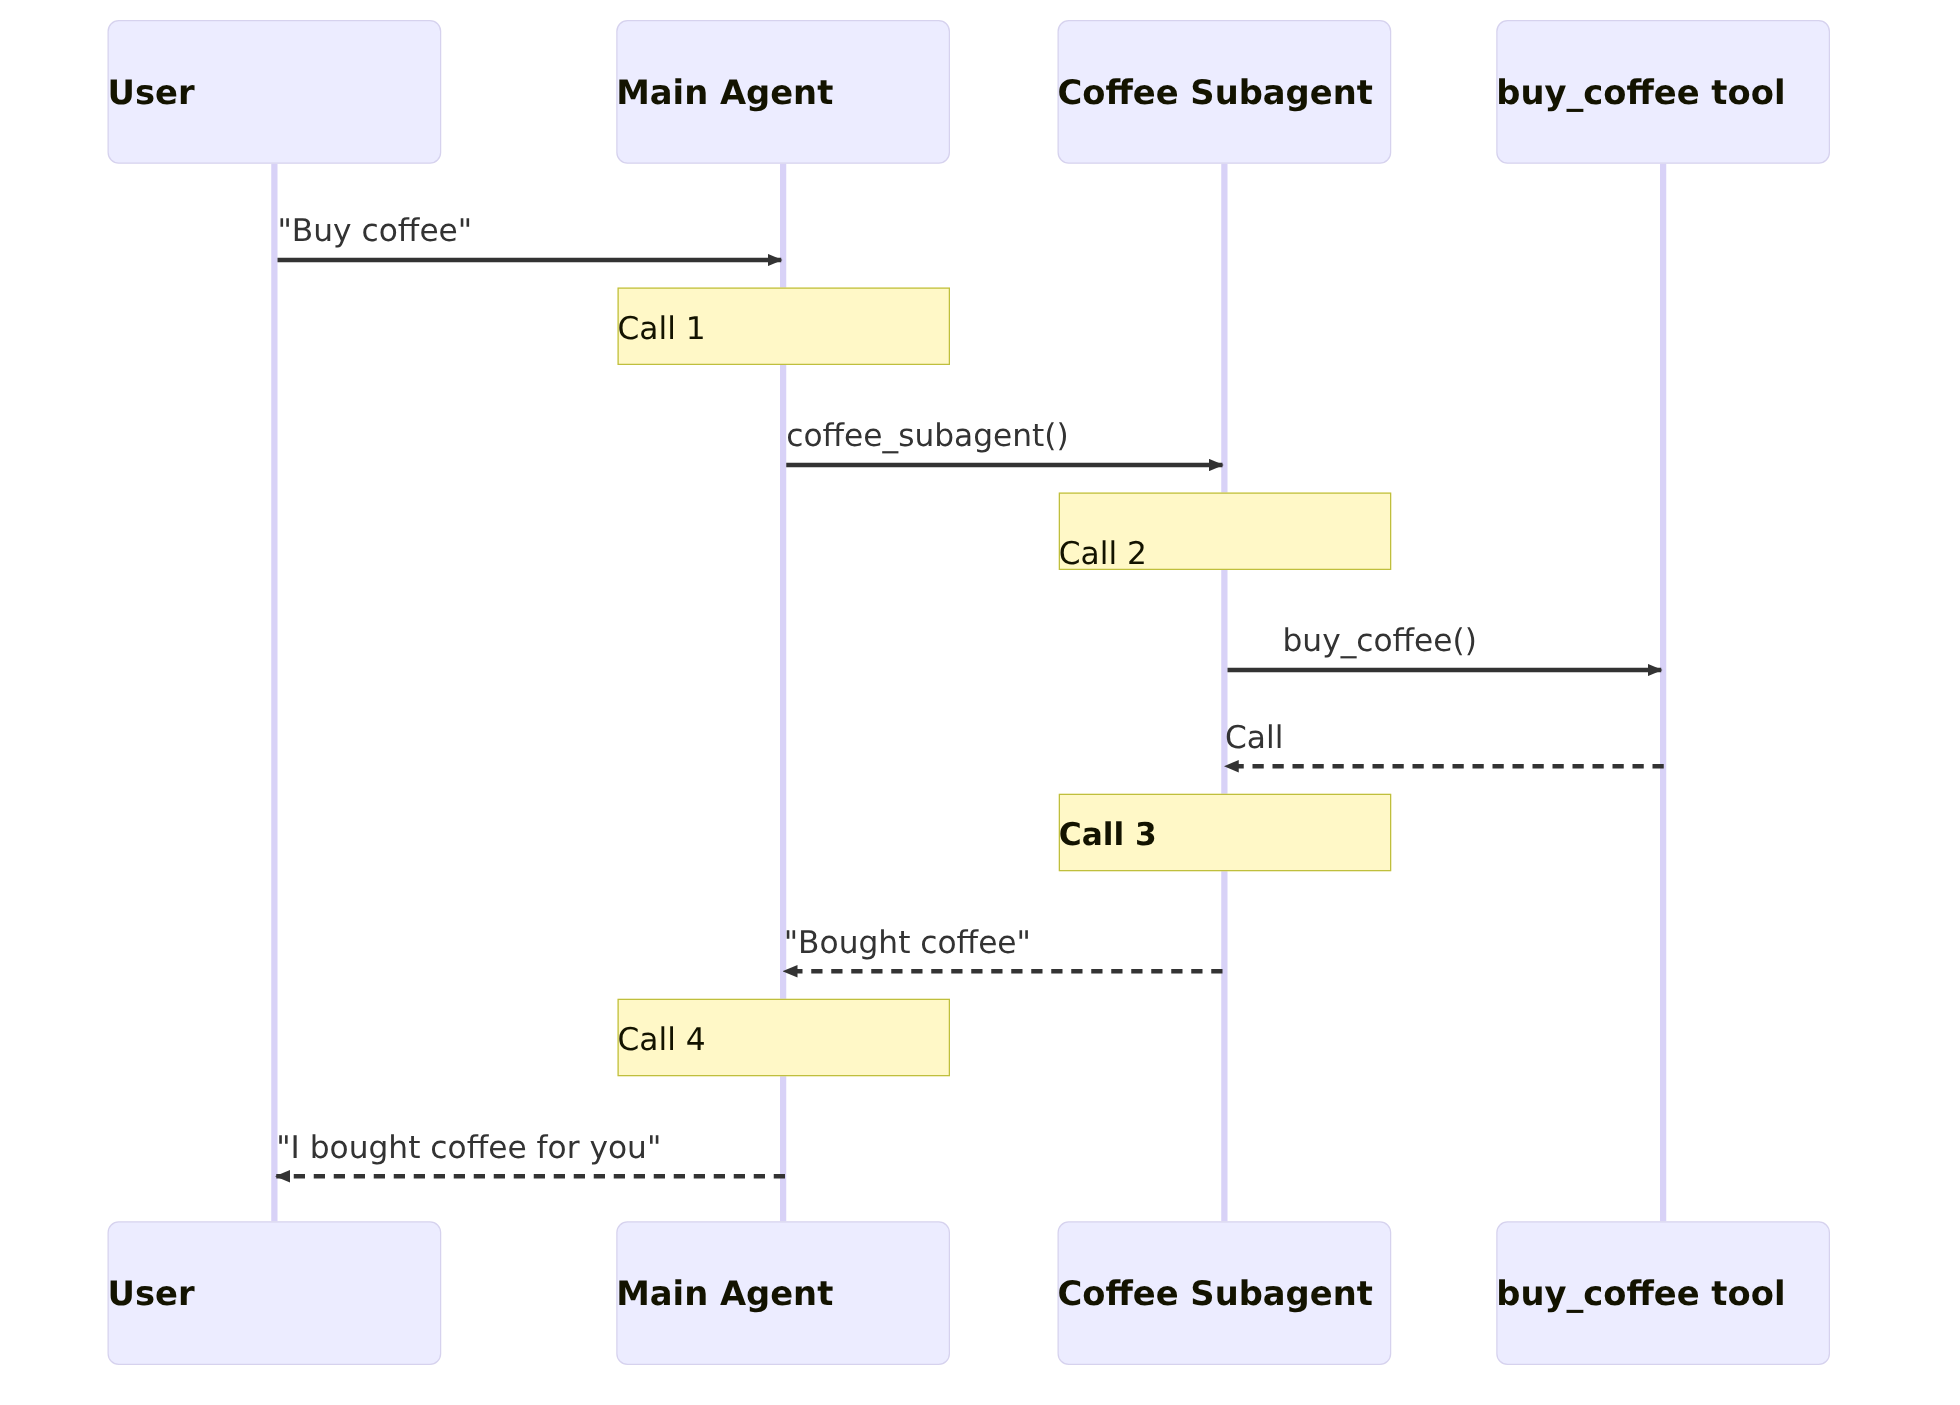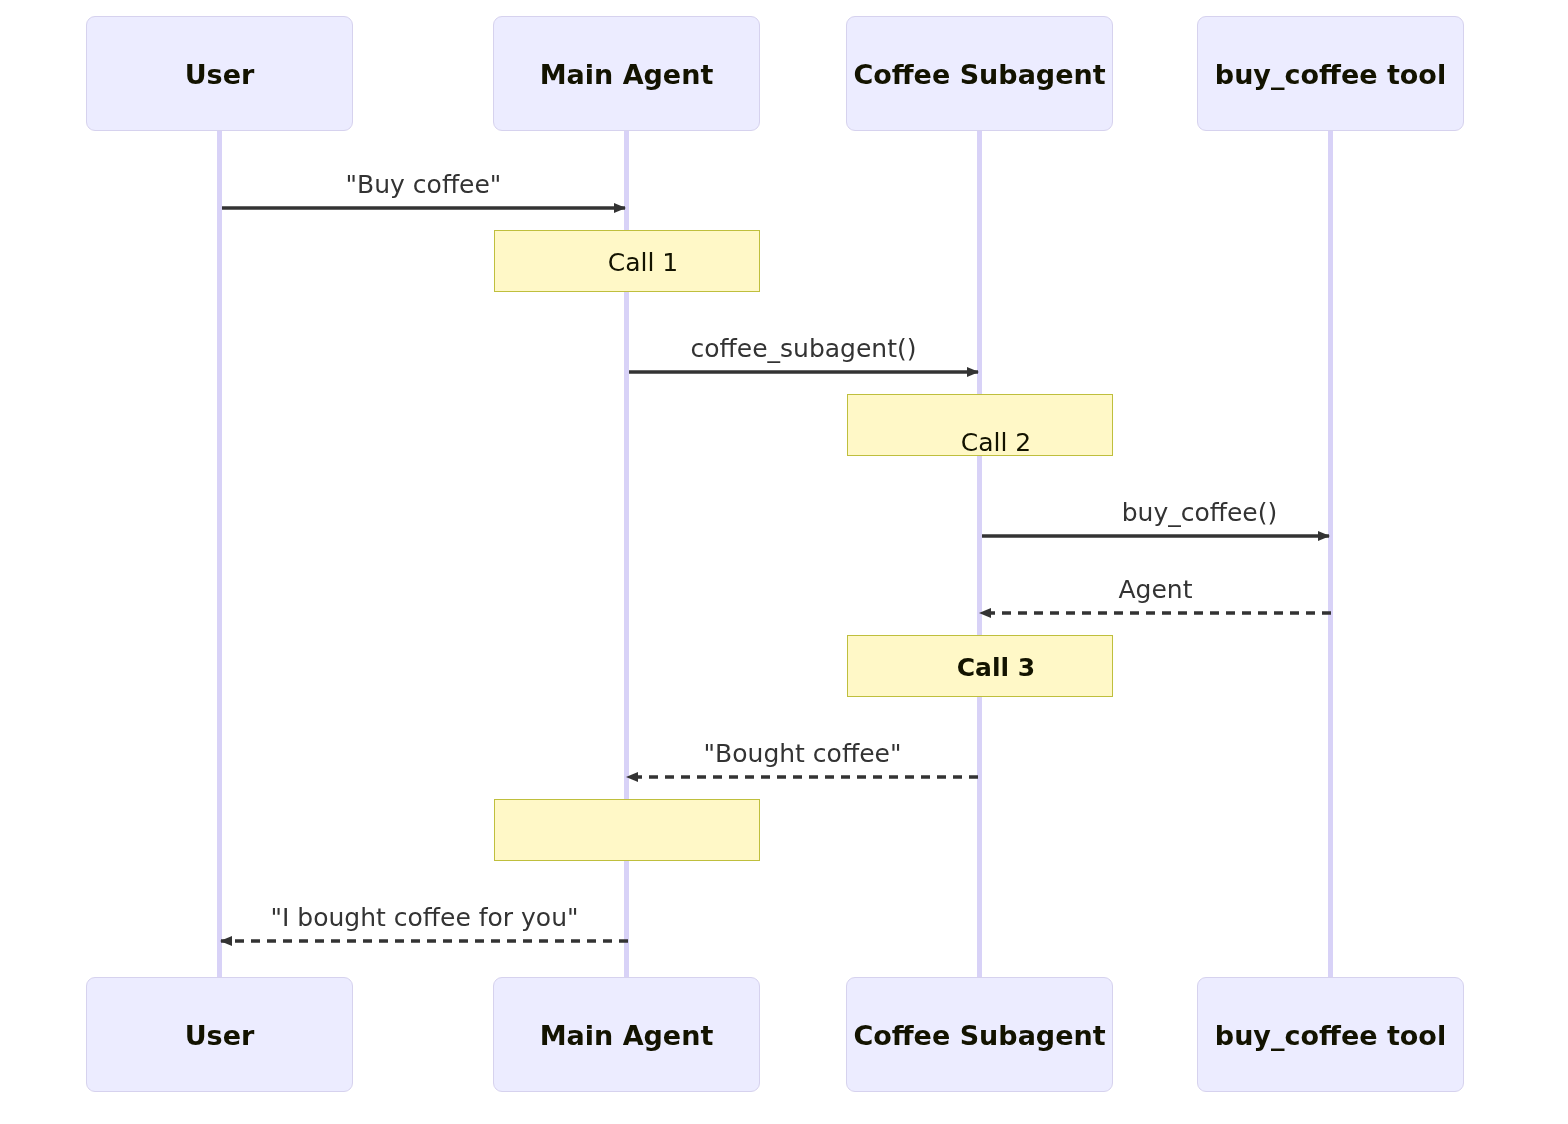--- a/index.html
+++ b/index.html
@@ -21,34 +21,33 @@
     position: absolute;
     left: 0;
     top: 0;
     width: 1568px;
     height: 1124px;
   }
   .participant-label,
   .note-label,
   .message-label {
     position: absolute;
-    text-align: center;
+    text-align: left;
     white-space: nowrap;
     pointer-events: none;
   }
   .participant-label {
     color: #131300;
     font-size: 27px;
     font-weight: 600;
   }
   .note-label {
     color: #131300;
     font-size: 25px;
     font-weight: 400;
-    padding-left: 16px;
   }
   .message-label {
     color: #333333;
     font-size: 25px;
     font-weight: 400;
   }
   .lifeline {
     position: absolute;
     width: 5px;
     background: #d8d2f7;
@@ -116,28 +115,29 @@
     <line x1="1331" y1="613" x2="980" y2="613" stroke="#333333" stroke-width="3.5" stroke-dasharray="9,7" marker-end="url(#arrowhead-left)"></line>
 
     <line x1="978" y1="777" x2="627" y2="777" stroke="#333333" stroke-width="3.5" stroke-dasharray="9,7" marker-end="url(#arrowhead-left)"></line>
 
     <line x1="628" y1="941" x2="221" y2="941" stroke="#333333" stroke-width="3.5" stroke-dasharray="9,7" marker-end="url(#arrowhead-left)"></line>
   </svg>
 
   <div class="message-label" style="left:222px; top:170px; width:403px;">"Buy coffee"</div>
   <div class="message-label" style="left:629px; top:334px; width:349px;">coffee_subagent()</div>
   <div class="message-label" style="left:982px; top:498px; width:347px;margin-left:44px;">buy_coffee()</div>
-  <div class="message-label" style="left:980px; top:575px; width:351px;">Agent</div>
+  <div class="message-label" style="left:980px; top:575px; width:351px;">Call</div>
   <div class="message-label" style="left:627px; top:739px; width:351px;">"Bought coffee"</div>
   <div class="message-label" style="left:221px; top:903px; width:407px;">"I bought coffee for you"</div>
 
   <div class="note-box" style="left:494px; top:230px; width:266px; height:62px;"></div>
   <div class="note-label" style="left:494px; top:248px; width:266px;">Call 1</div>
 
   <div class="note-box" style="left:847px; top:394px; width:266px; height:62px;"></div>
   <div class="note-label" style="left:847px; top:412px; width:266px;margin-top:16px;">Call 2</div>
 
   <div class="note-box" style="left:847px; top:635px; width:266px; height:62px;"></div>
   <div class="note-label" style="left:847px; top:653px; width:266px;font-weight:bold;">Call 3</div>
 
   <div class="note-box" style="left:494px; top:799px; width:266px; height:62px;"></div>
+  <div class="note-label" style="left:494px; top:817px; width:266px;">Call 4</div>
 
 </div>
 
 </body></html>

